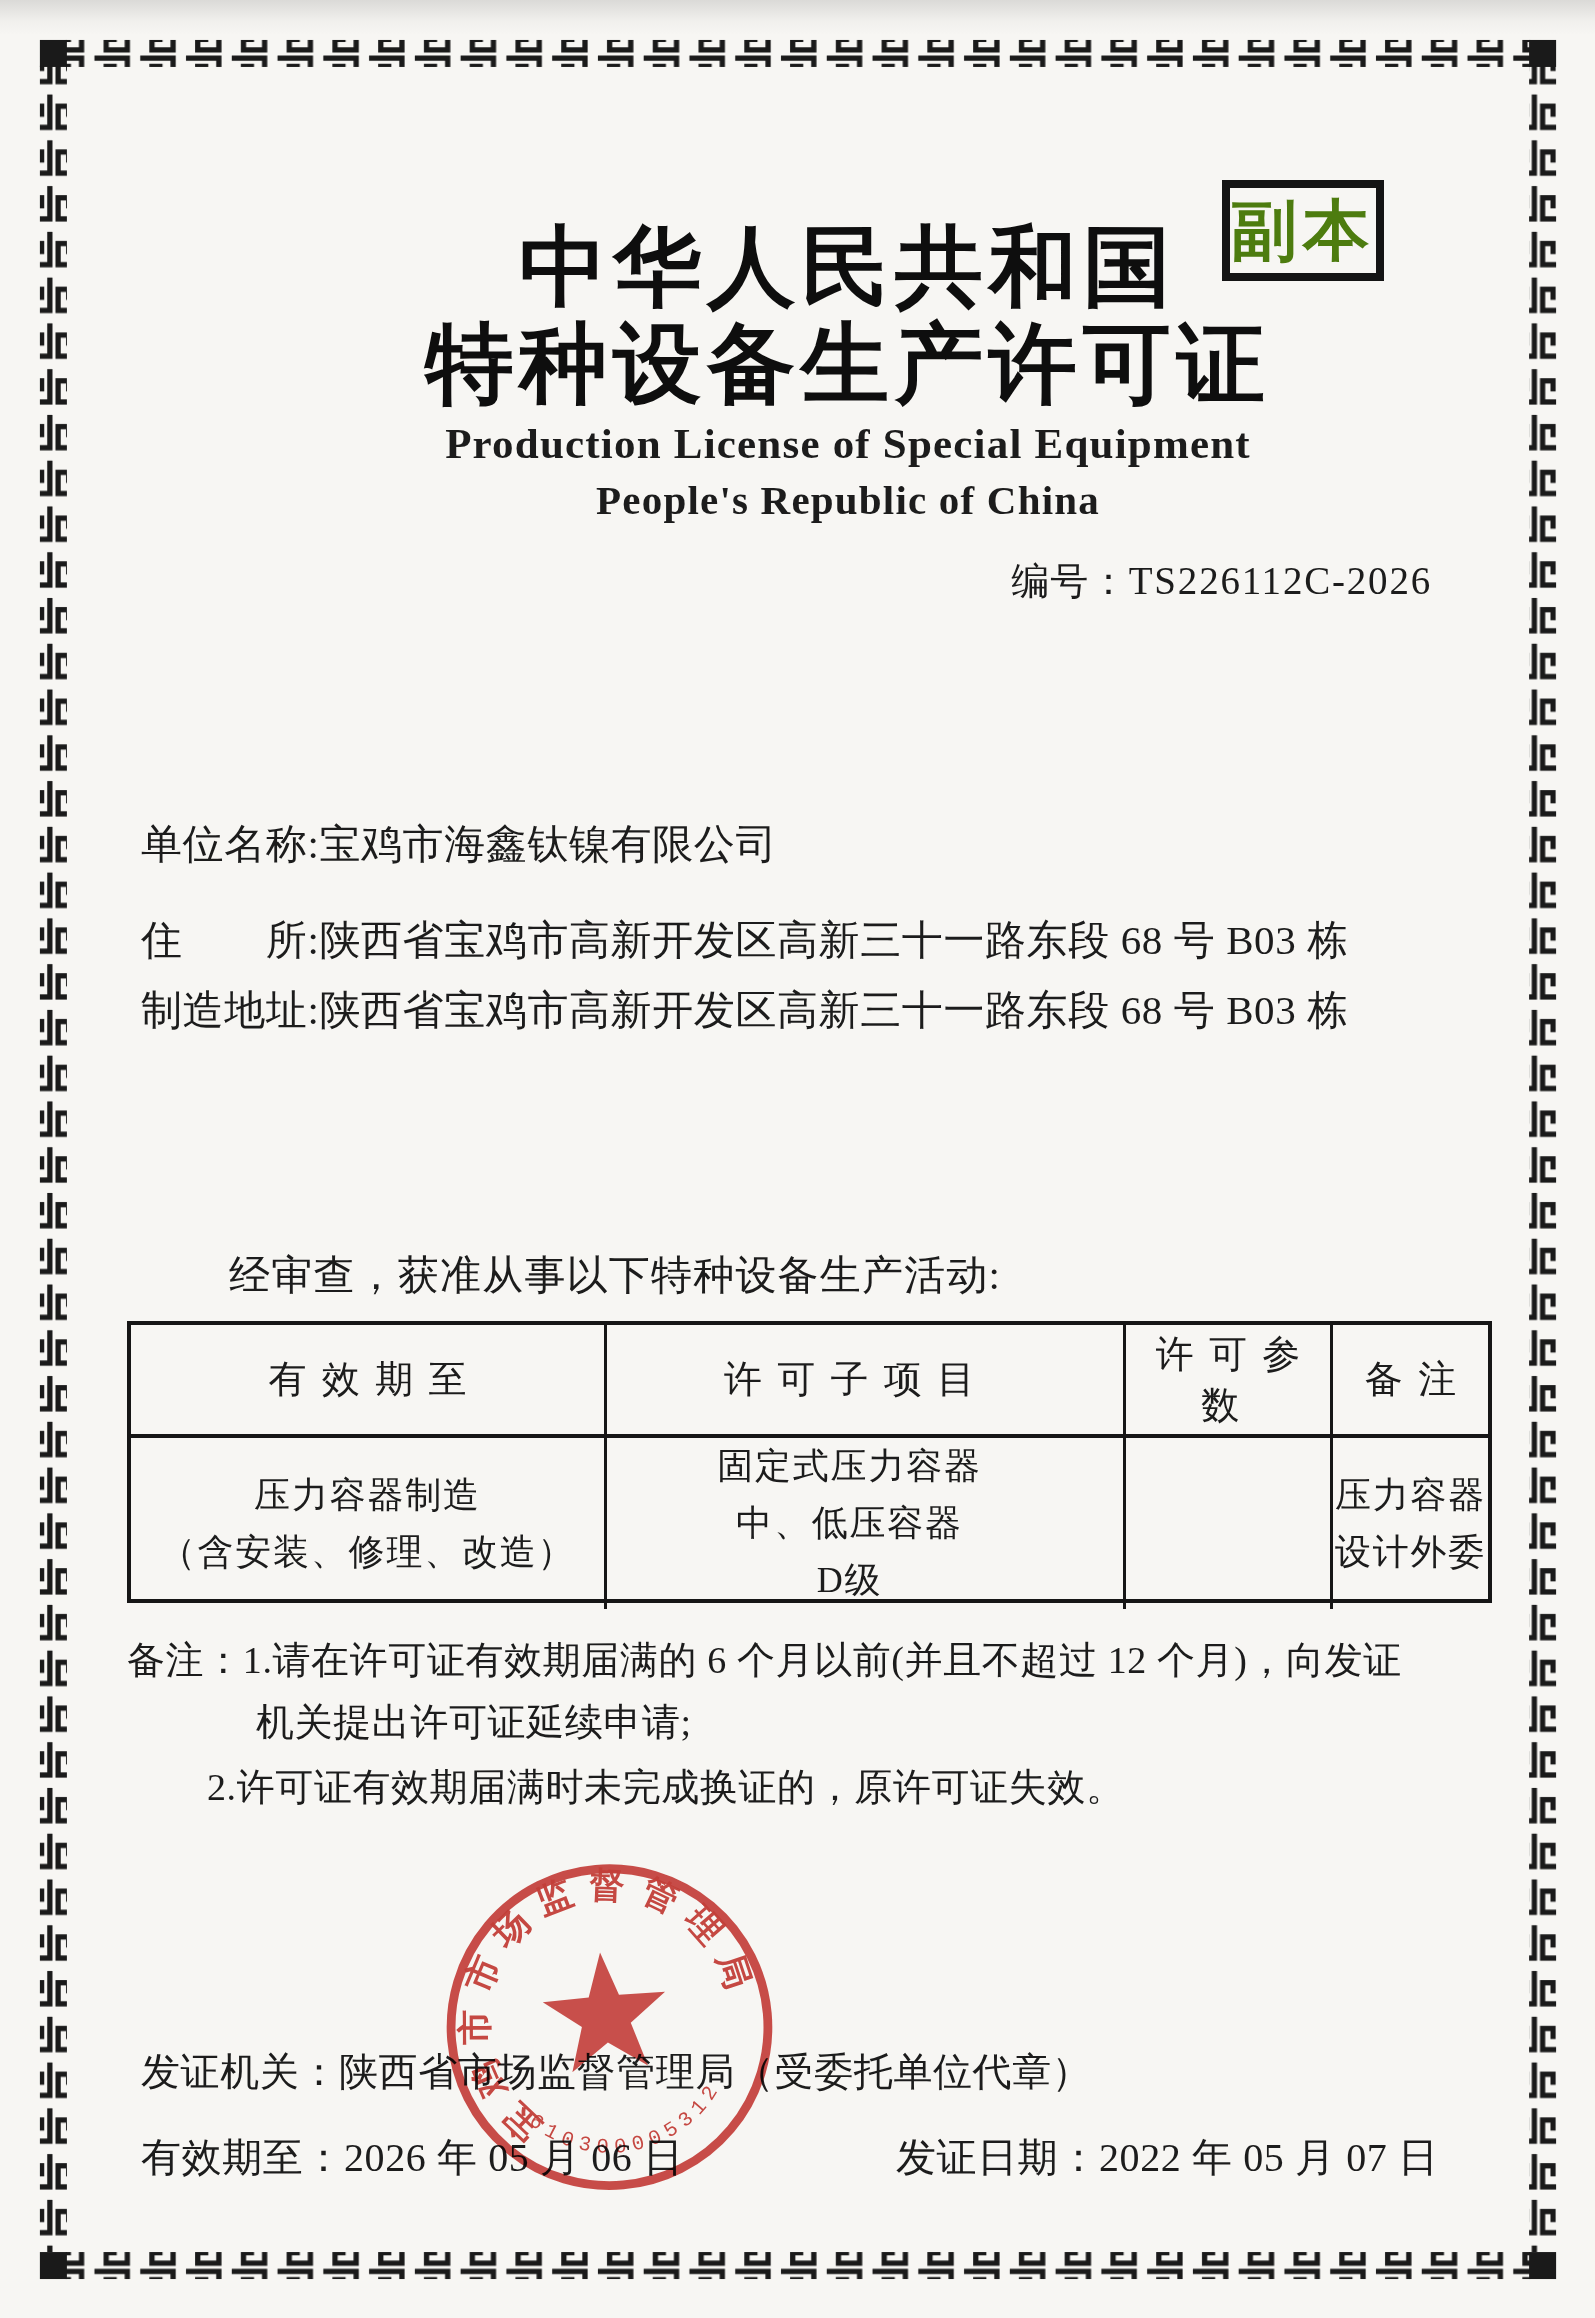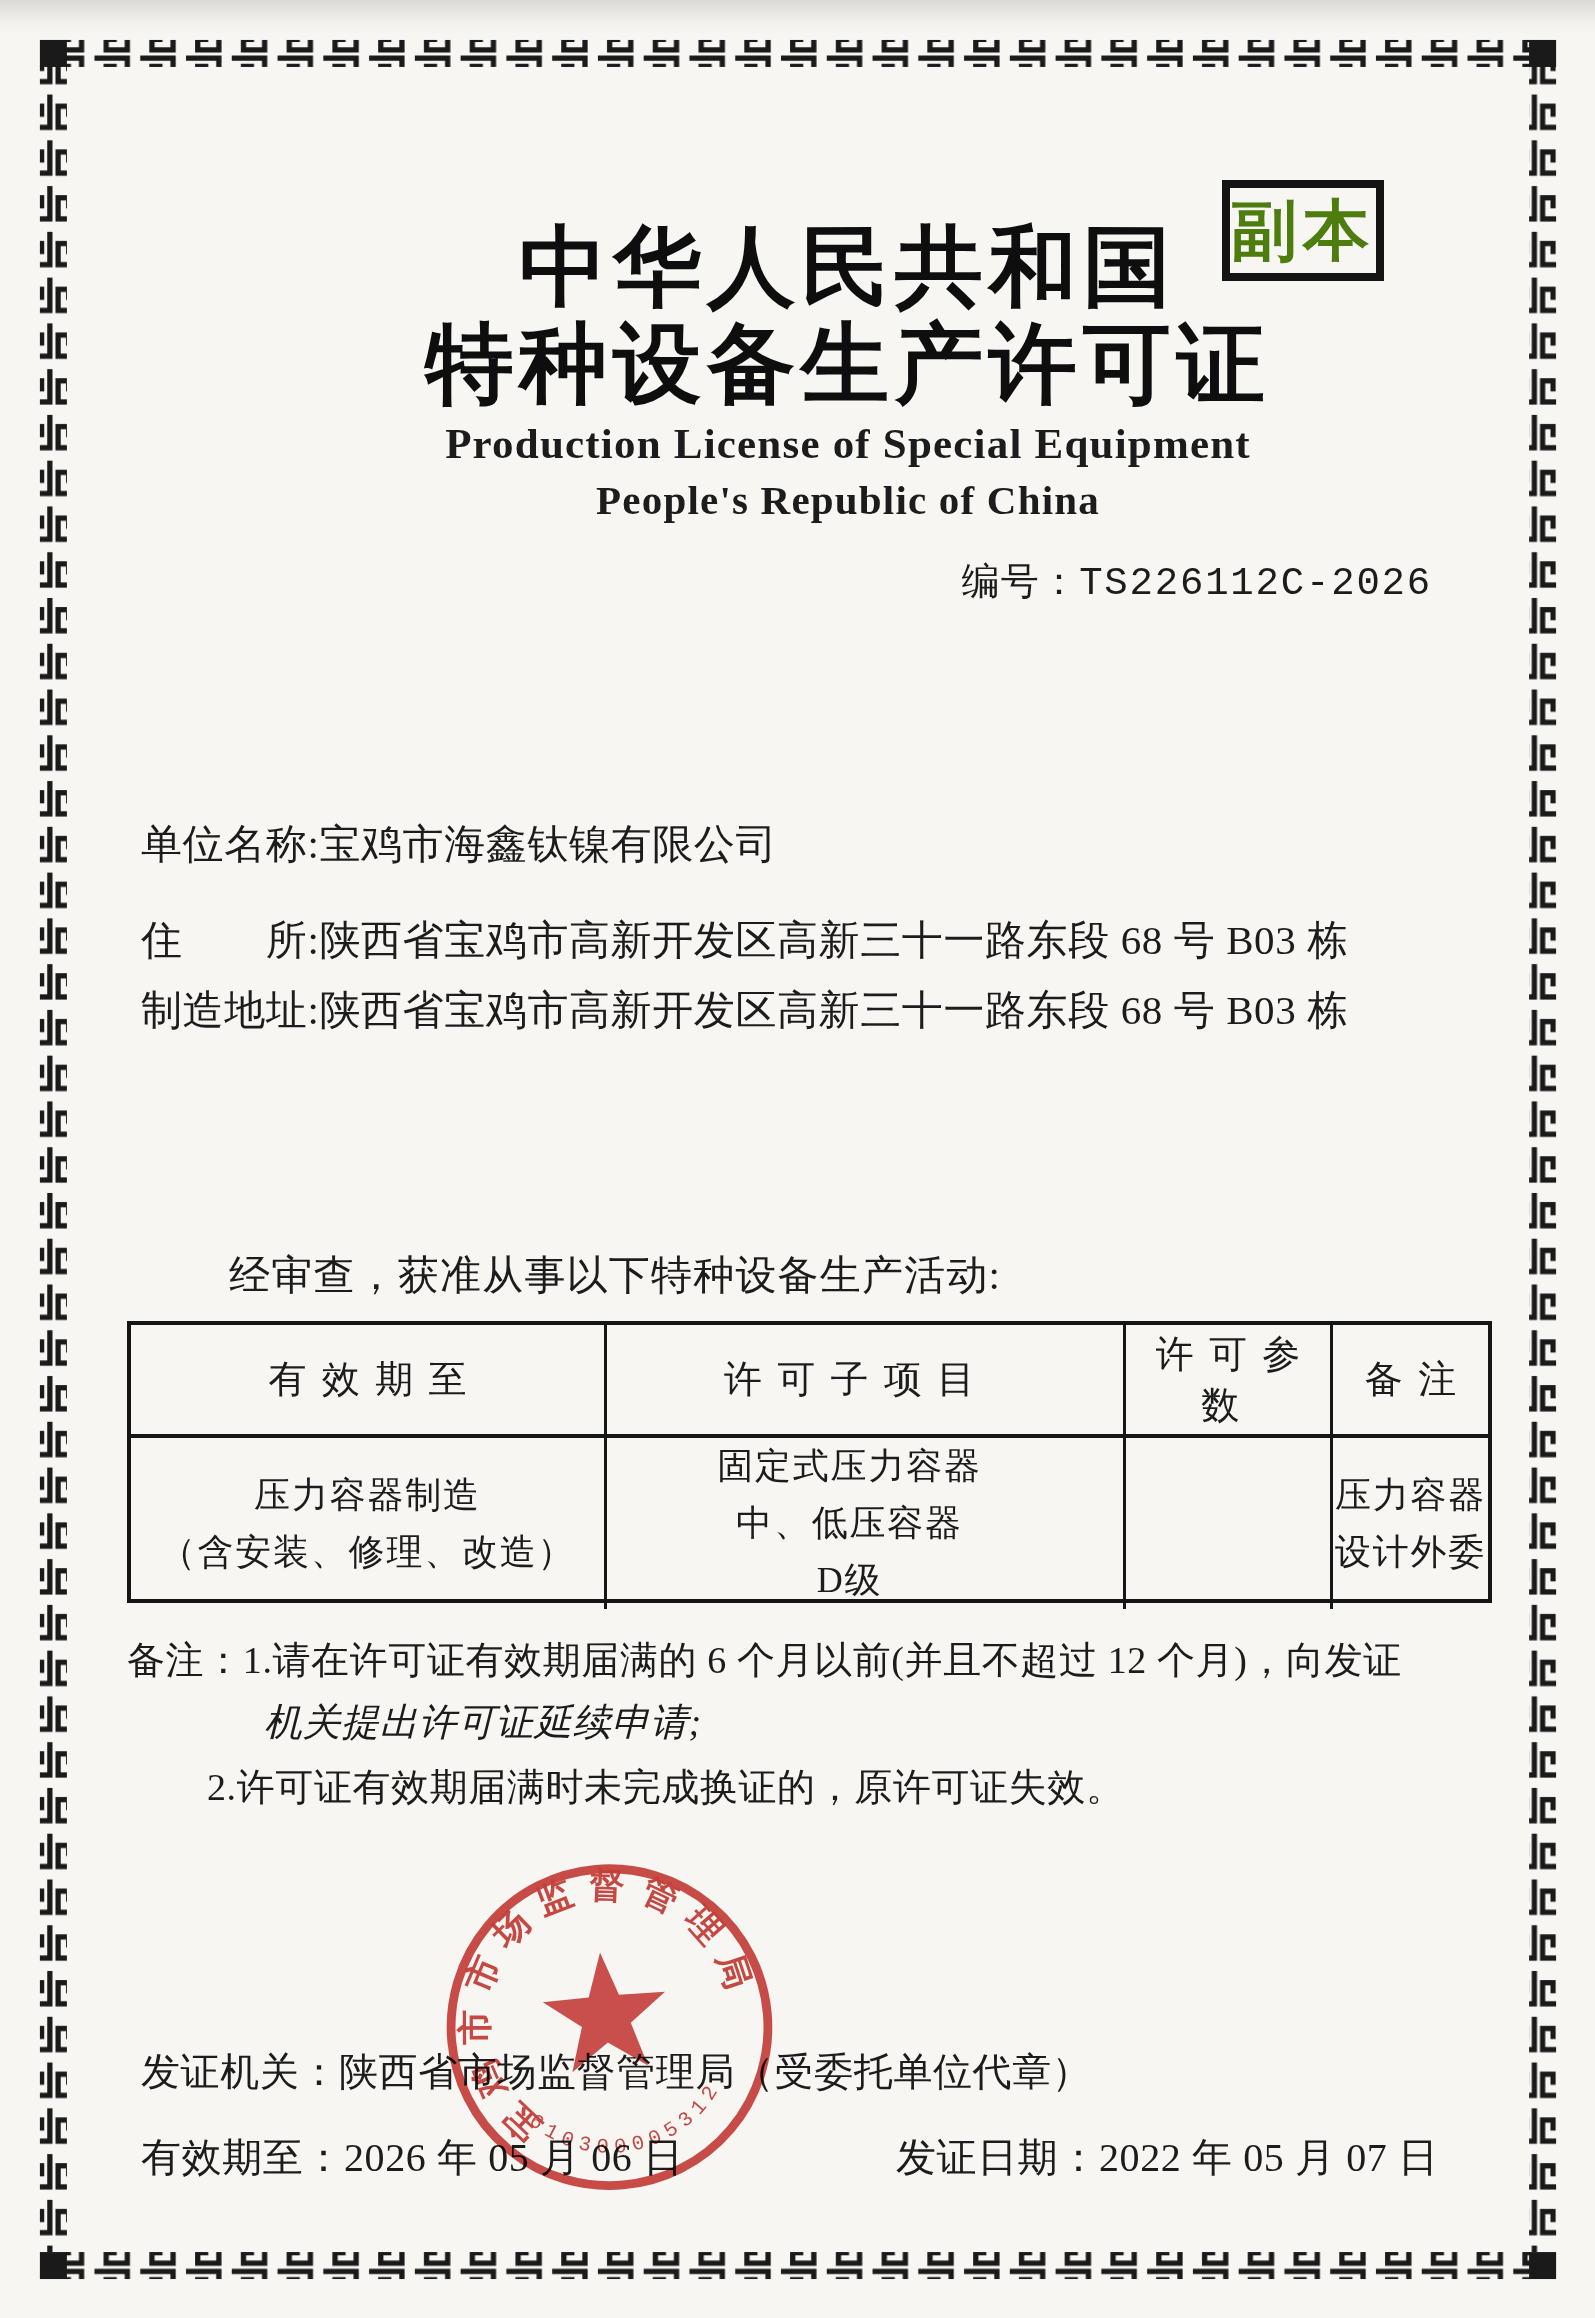--- a/index.html
+++ b/index.html
@@ -23,21 +23,21 @@
     font-family:"Liberation Sans", sans-serif; font-weight:700; color:#0e0e0e;
     font-size:88px; line-height:97px; letter-spacing:5.9px; margin:0;
   }
   .t-en1 { font-size:43px; font-weight:700; letter-spacing:1.2px; margin-top:7px; }
   .t-en2 { font-size:41px; font-weight:700; letter-spacing:1.2px; margin-top:8.2px; }
 
   .license-no {
     position:absolute; left:763px; top:556px; width:669px; text-align:right;
     font-size:38px; z-index:2; letter-spacing:1.2px;
   }
-  .license-no .code { font-family:Liberation Mono, monospace; font-size:39px; letter-spacing:1.8px;margin-top:16px; }
+  .license-no .code { font-family:Liberation Serif, serif; font-size:39px; letter-spacing:1.8px;margin-top:16px; }
 
   .field { position:absolute; left:141px; font-size:41px; z-index:2; white-space:nowrap; letter-spacing:0.6px; }
   .f-unit { top:817px; }
   .f-addr { top:913px; }
   .f-mfg  { top:983px; }
 
   .intro { position:absolute; left:229px; top:1248px; font-size:41px; z-index:2; letter-spacing:1.2px; }
 
   .lic-table {
     position:absolute; left:127px; top:1321px; width:1365px; height:282px;
@@ -47,21 +47,21 @@
   .tr { display:flex; flex:1; }
   .tr.head { flex:0 0 109px; border-bottom:4.1px solid #161616; }
   .td { box-sizing:border-box; display:flex; flex-direction:column; align-items:center; justify-content:center; text-align:center; }
   .td + .td { border-left:3.5px solid #161616; }
   .c1 { width:473px; } .c2 { width:488px; } .c3 { width:207px;margin-left:31px; } .c4 { flex:1; }
   .tr.head .td { font-size:38px; letter-spacing:15.3px; text-indent:15.3px; }
   .cell-line { font-size:36px; line-height:57px; letter-spacing:1.8px; white-space:nowrap; }
 
   .note { position:absolute; font-size:38px; z-index:2; white-space:nowrap; letter-spacing:0.6px; }
   .n1 { left:127px; top:1635px; }
-  .n2 { left:264px; top:1697px;font-style:italic; }
+  .n2 { left:256px; top:1697px; }
   .n3 { left:207px; top:1762px; }
 
   .foot { position:absolute; font-size:39px; z-index:2; white-space:nowrap; letter-spacing:0.6px; }
   .f-issuer { left:141px; top:2045px; }
   .f-valid  { left:141px; top:2130px; font-size:40px; }
   .f-issue  { left:896px; top:2130px; font-size:40px; }
 
   .seal-svg { position:absolute; left:434px; top:1851px; width:352px; height:364px;
     z-index:3; mix-blend-mode:multiply; opacity:.88; }
 </style>

